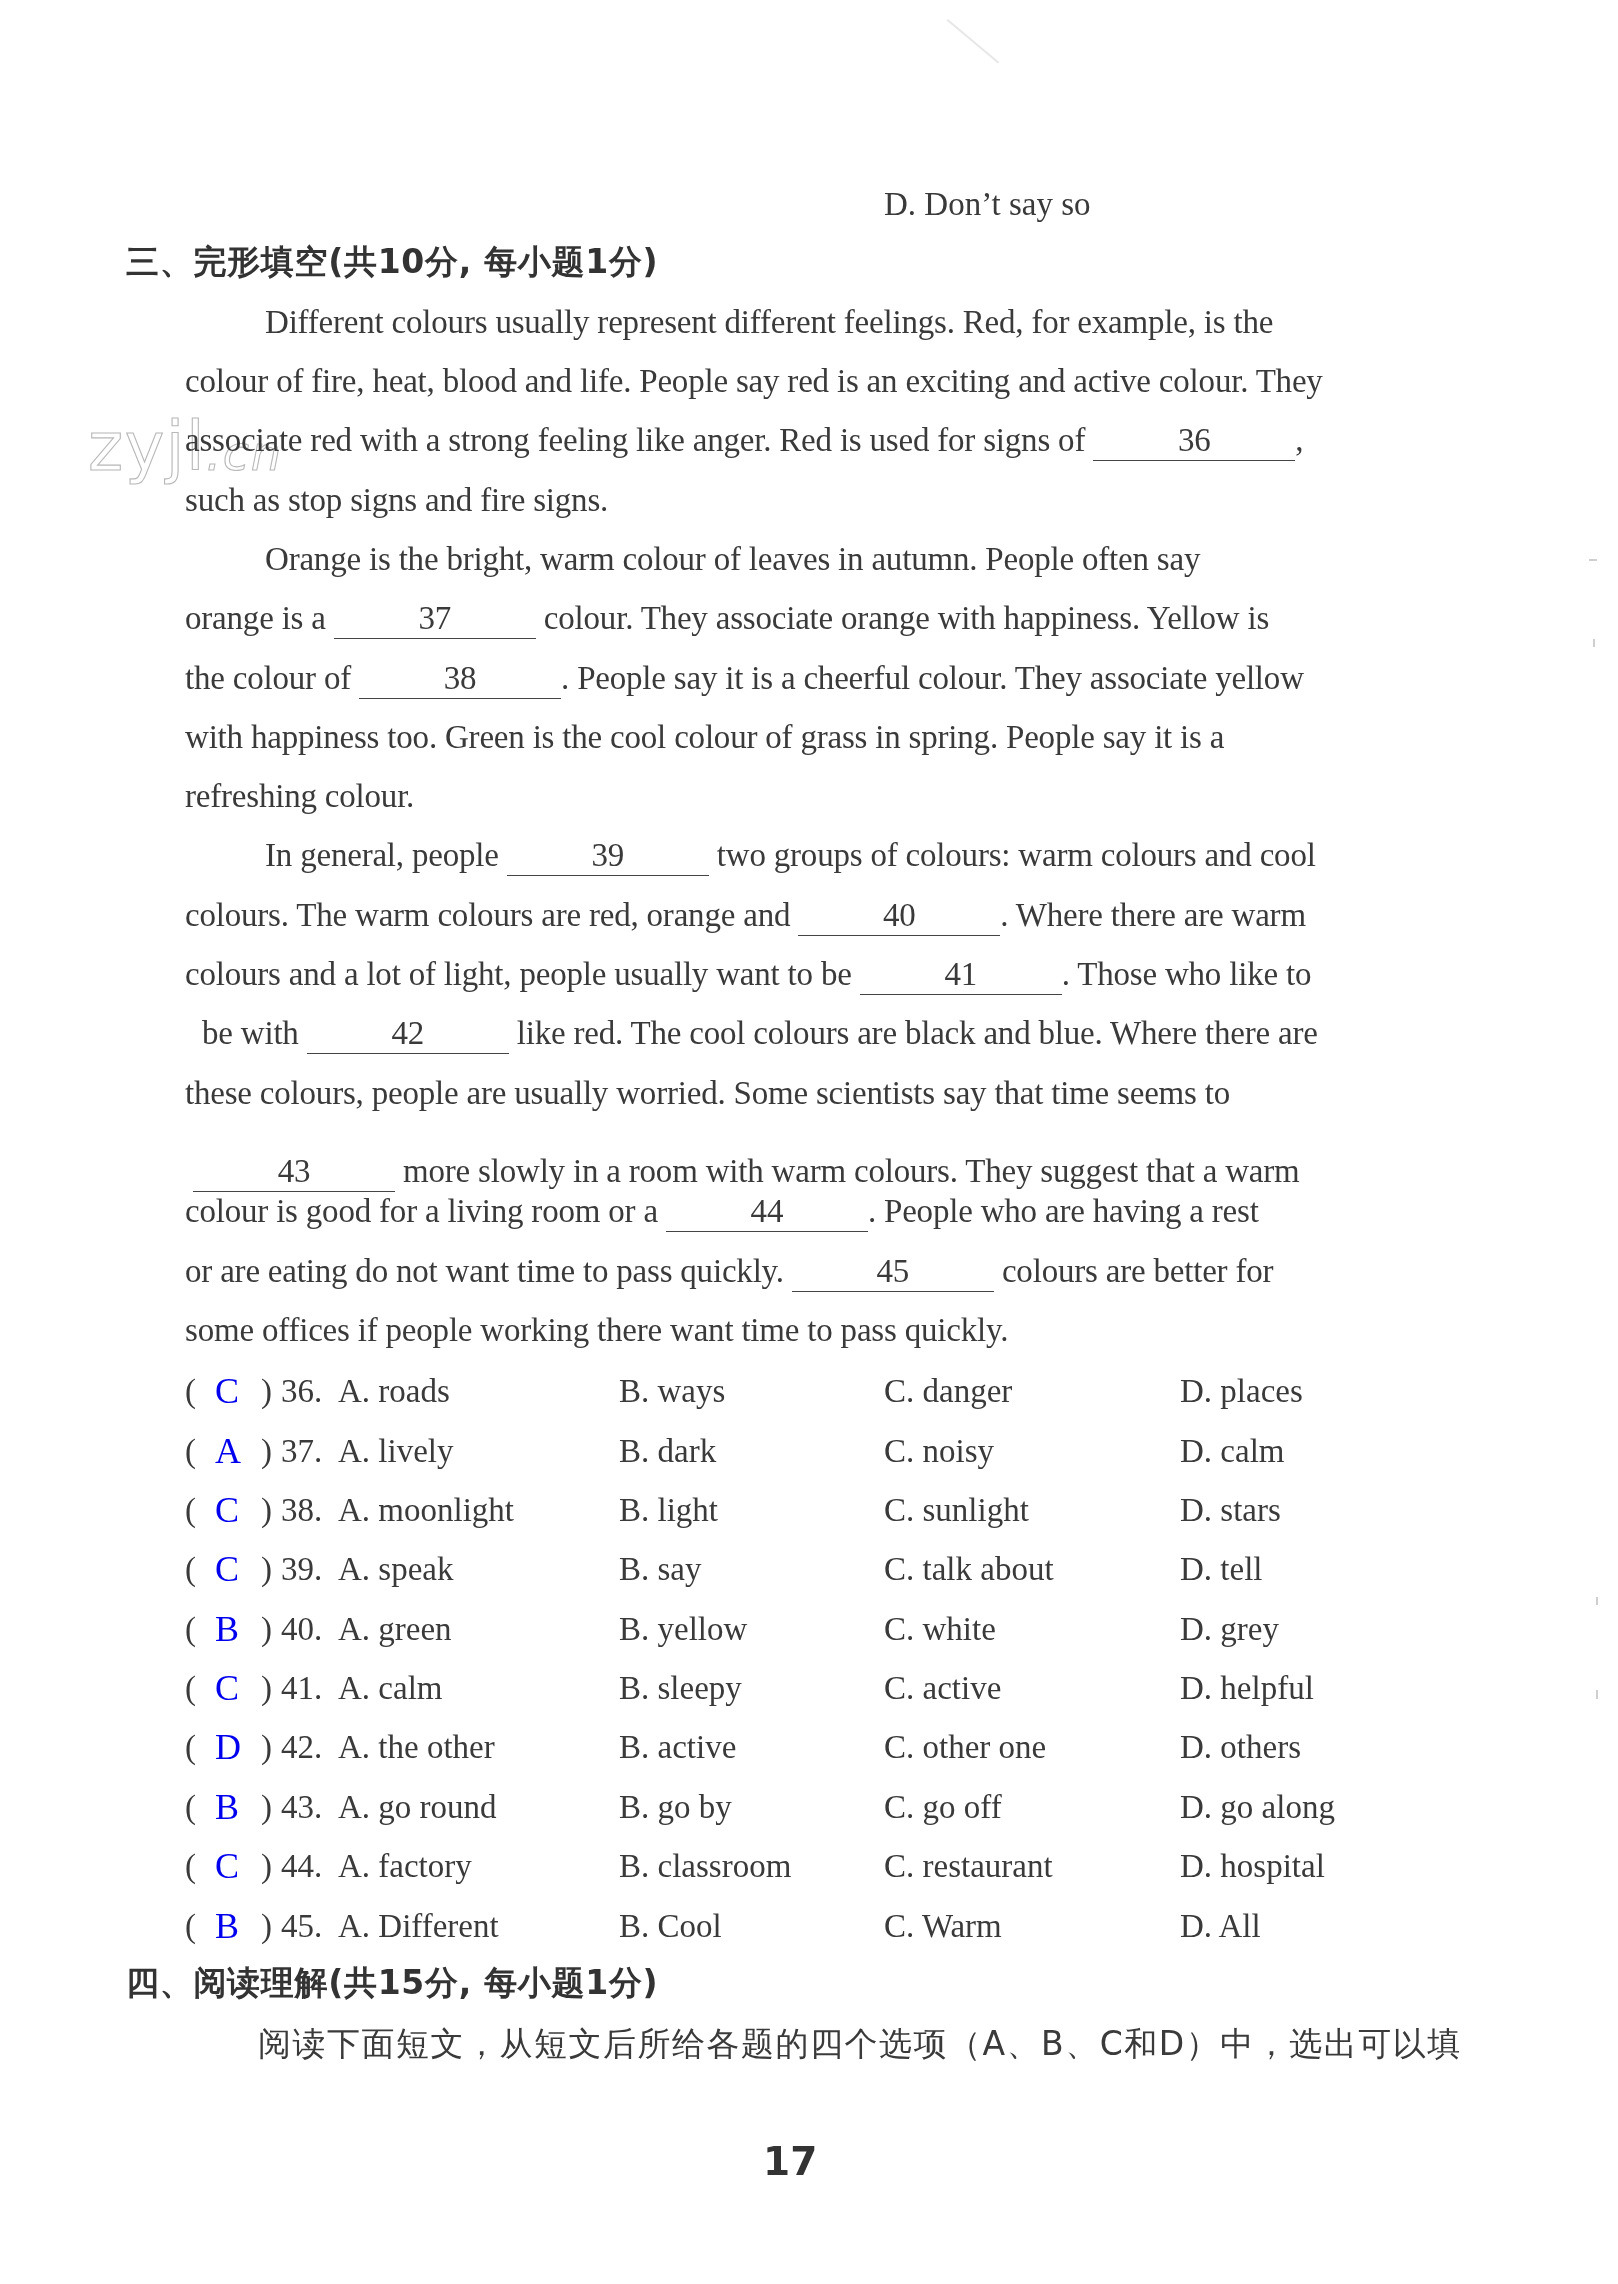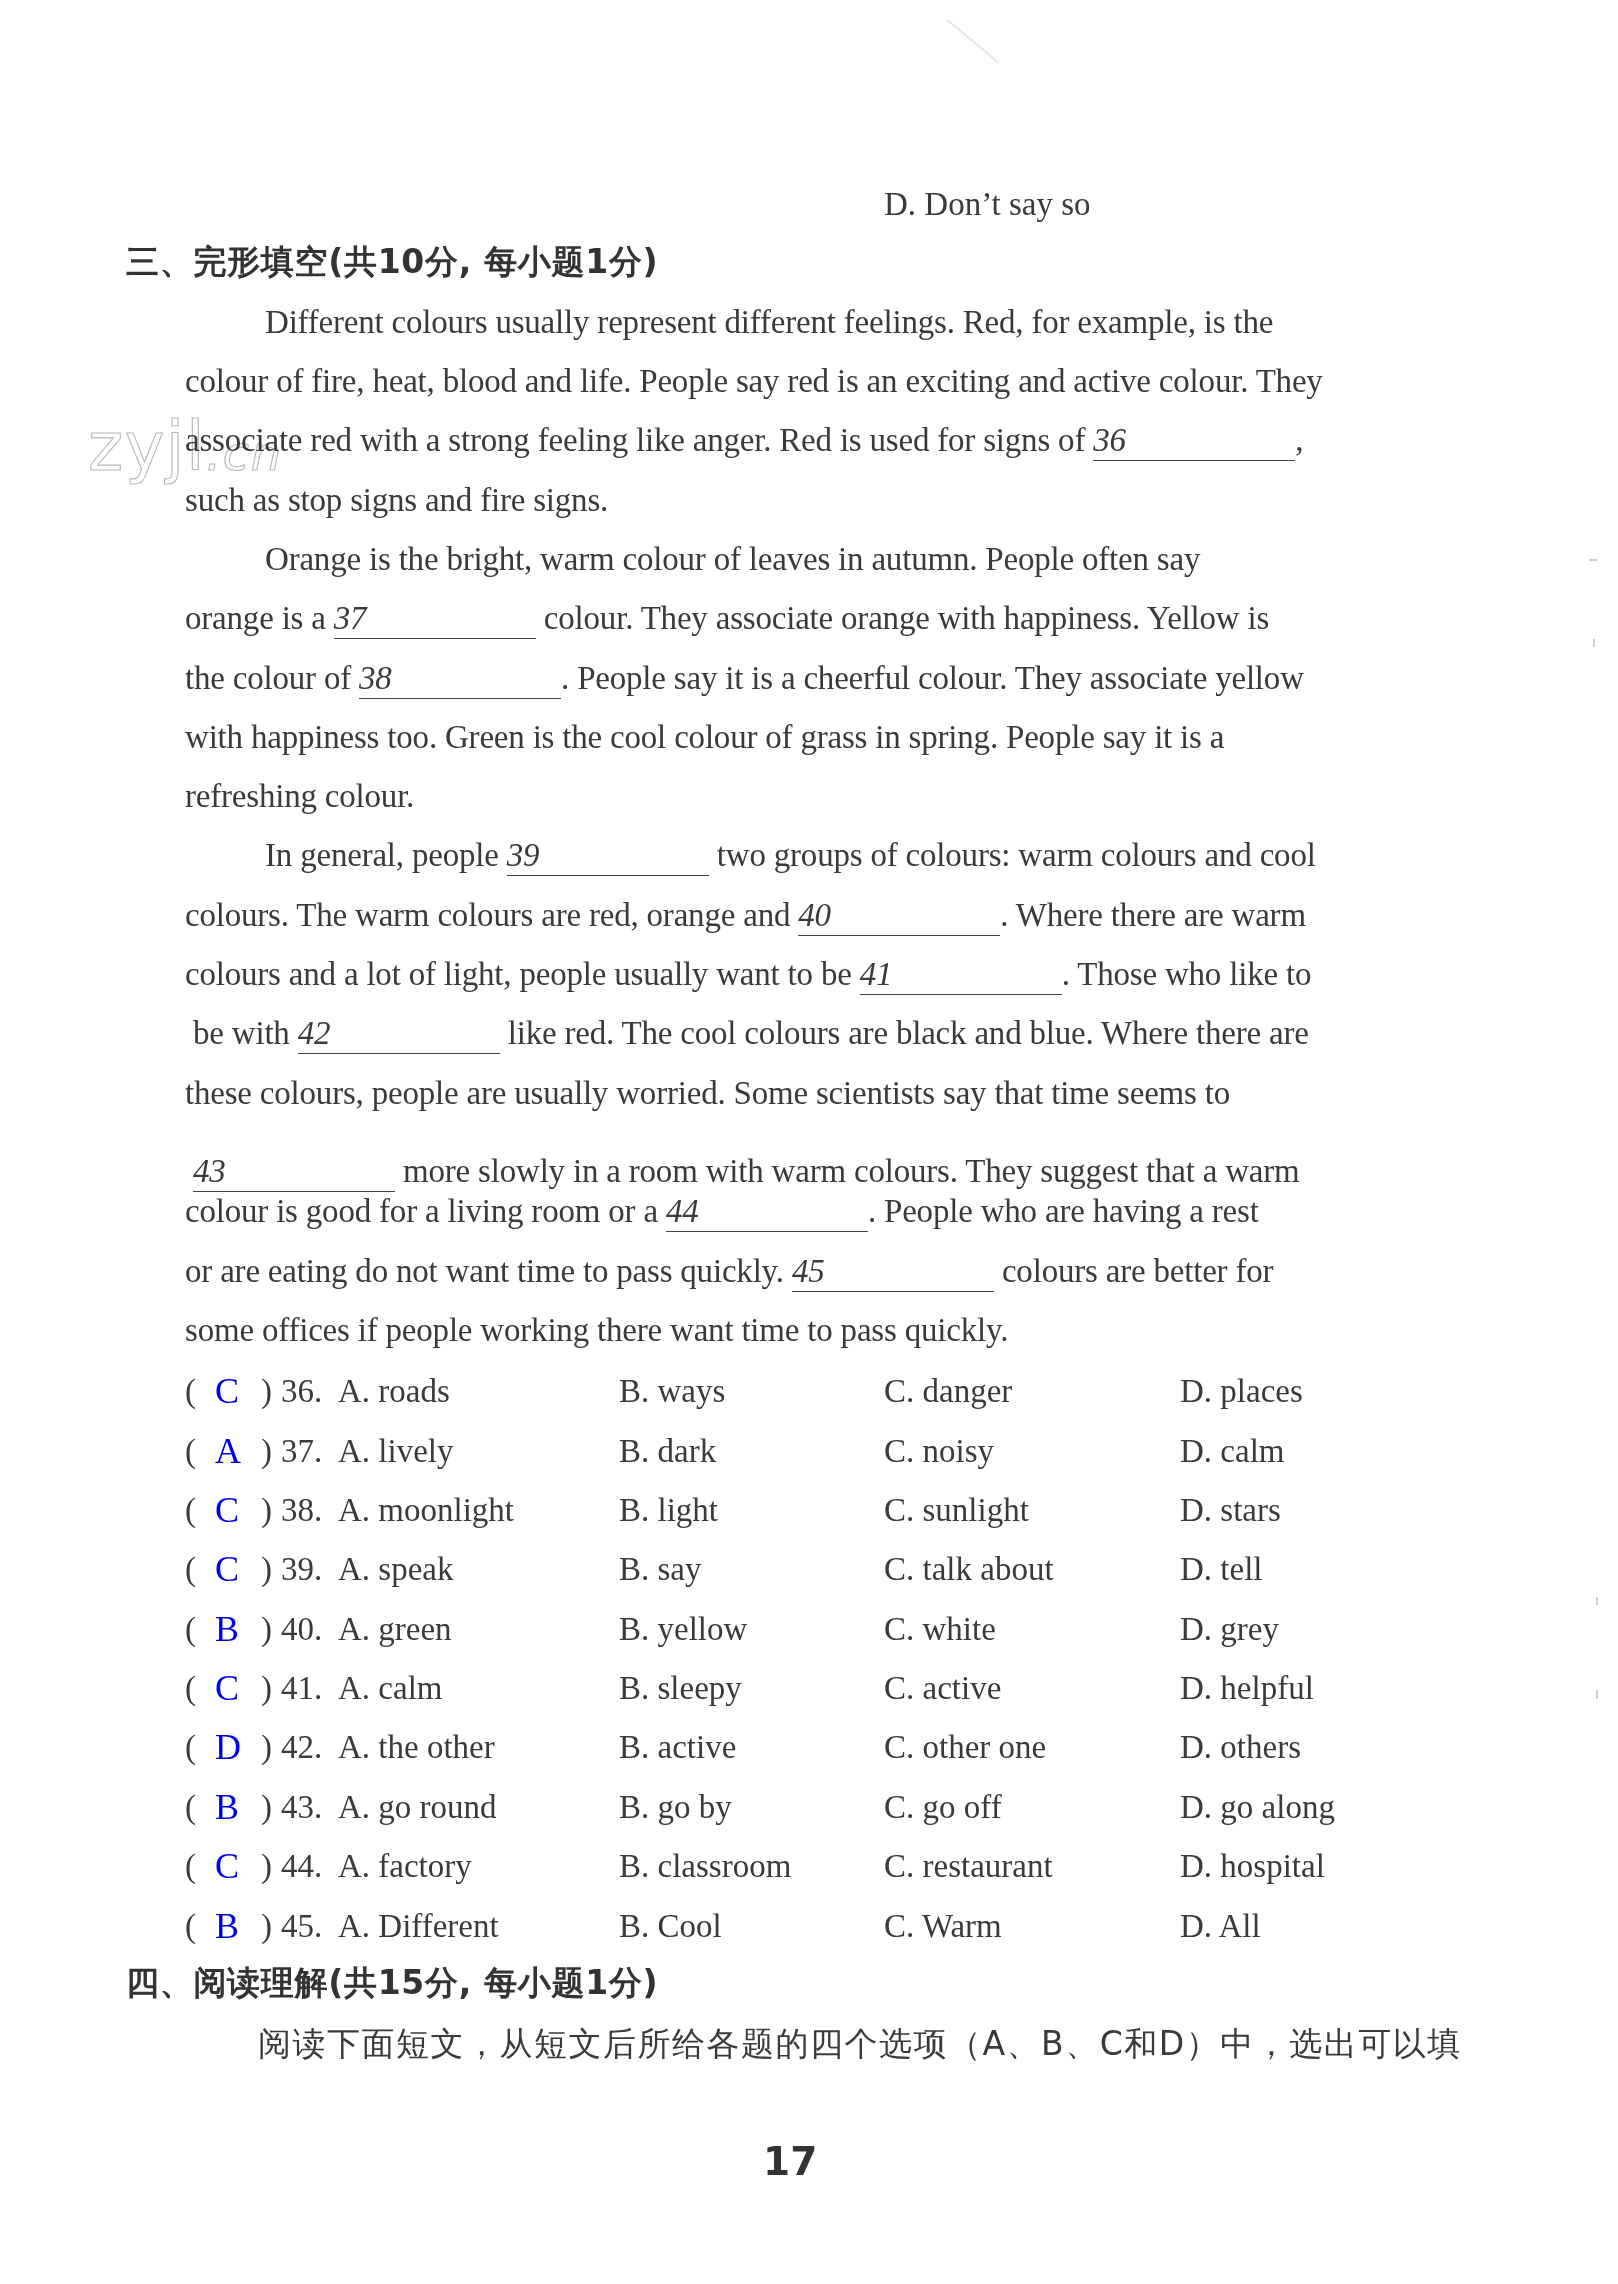--- a/index.html
+++ b/index.html
@@ -1,20 +1,20 @@
 <!DOCTYPE html>
 <html style="font-size:12px"><head>
 <meta charset="utf-8">
 <style>
   html, body { margin: 0; padding: 0; background: #ffffff; }
   body { width: 1618px; height: 2284px; position: relative; overflow: hidden; color: #3a3a3a; font-family: "Liberation Serif", "DejaVu Serif", serif; }
   .page { position: absolute; left: 0; top: 0; width: 1618px; height: 2284px; }
   .line { position: absolute; font-size: 33px; line-height: 60px; white-space: nowrap; letter-spacing: -0.2px; }
   .heading { position: absolute; left: 126px; font-size: 33px; line-height: 60px; font-family: "DejaVu Sans", "Liberation Sans", sans-serif; font-weight: bold; color: #333; white-space: nowrap; letter-spacing: 0.7px; }
-  .blank { display: inline-block; border-bottom: 1.5px solid #444; line-height: 39px; vertical-align: baseline; font-style: italic; }
+  .blank { display: inline-block; border-bottom: 1.5px solid #444; text-align: center; line-height: 39px; vertical-align: baseline; }
   .prev-opt { position: absolute; font-size: 33px; line-height: 60px; white-space: nowrap; }
   .q-row { position: absolute; left: 185px; height: 60px; width: 1346px; font-size: 33px; line-height: 60px; white-space: nowrap; }
   .q-row span { position: absolute; top: 0; }
   .paren-l { left: 0; }
   .ans { left: 30px; color: #0000ee; font-size: 36px; }
   .paren-r { left: 76px; }
   .qnum { left: 96px; }
   .optA { left: 153px; }
   .optB { left: 434px; }
   .optC { left: 699px; }
@@ -48,21 +48,21 @@
       <div class="line" style="left: 185px; top: 410px;"><span>associate red with a strong feeling like anger. Red is used for signs of </span><span class="blank" style="width: 202px;">36</span><span>,</span></div>
       <div class="line" style="left: 185px; top: 470px;"><span>such as stop signs and fire signs.</span></div>
       <div class="line" style="left: 265px; top: 529px;"><span>Orange is the bright, warm colour of leaves in autumn. People often say</span></div>
       <div class="line" style="left: 185px; top: 588px;"><span>orange is a </span><span class="blank" style="width: 202px;">37</span><span> colour. They associate orange with happiness. Yellow is</span></div>
       <div class="line" style="left: 185px; top: 648px;"><span>the colour of </span><span class="blank" style="width: 202px;">38</span><span>. People say it is a cheerful colour. They associate yellow</span></div>
       <div class="line" style="left: 185px; top: 707px;"><span>with happiness too. Green is the cool colour of grass in spring. People say it is a</span></div>
       <div class="line" style="left: 185px; top: 766px;"><span>refreshing colour.</span></div>
       <div class="line" style="left: 265px; top: 825px;"><span>In general, people </span><span class="blank" style="width: 202px;">39</span><span> two groups of colours: warm colours and cool</span></div>
       <div class="line" style="left: 185px; top: 885px;"><span>colours. The warm colours are red, orange and </span><span class="blank" style="width: 202px;">40</span><span>. Where there are warm</span></div>
       <div class="line" style="left: 185px; top: 944px;"><span>colours and a lot of light, people usually want to be </span><span class="blank" style="width: 202px;">41</span><span>. Those who like to</span></div>
-      <div class="line" style="left: 193px; top: 1003px;"><span>be with </span><span class="blank" style="width: 202px;">42</span><span> like red. The cool colours are black and blue. Where there are</span></div>
+      <div class="line" style="left: 202px; top: 1003px;"><span>be with </span><span class="blank" style="width: 202px;">42</span><span> like red. The cool colours are black and blue. Where there are</span></div>
       <div class="line" style="left: 185px; top: 1063px;"><span>these colours, people are usually worried. Some scientists say that time seems to</span></div>
       <div class="line" style="left: 193px; top: 1122px;"><span></span><span class="blank" style="width: 202px; margin-top: 30px;">43</span><span> more slowly in a room with warm colours. They suggest that a warm</span></div>
       <div class="line" style="left: 185px; top: 1181px;"><span>colour is good for a living room or a </span><span class="blank" style="width: 202px;">44</span><span>. People who are having a rest</span></div>
       <div class="line" style="left: 185px; top: 1241px;"><span>or are eating do not want time to pass quickly. </span><span class="blank" style="width: 202px;">45</span><span> colours are better for</span></div>
       <div class="line" style="left: 185px; top: 1300px;"><span>some offices if people working there want time to pass quickly.</span></div>
     </div>
 
   <div id="questions">
       <div class="q-row" style="top: 1361px;">
         <span class="paren-l">(</span>

